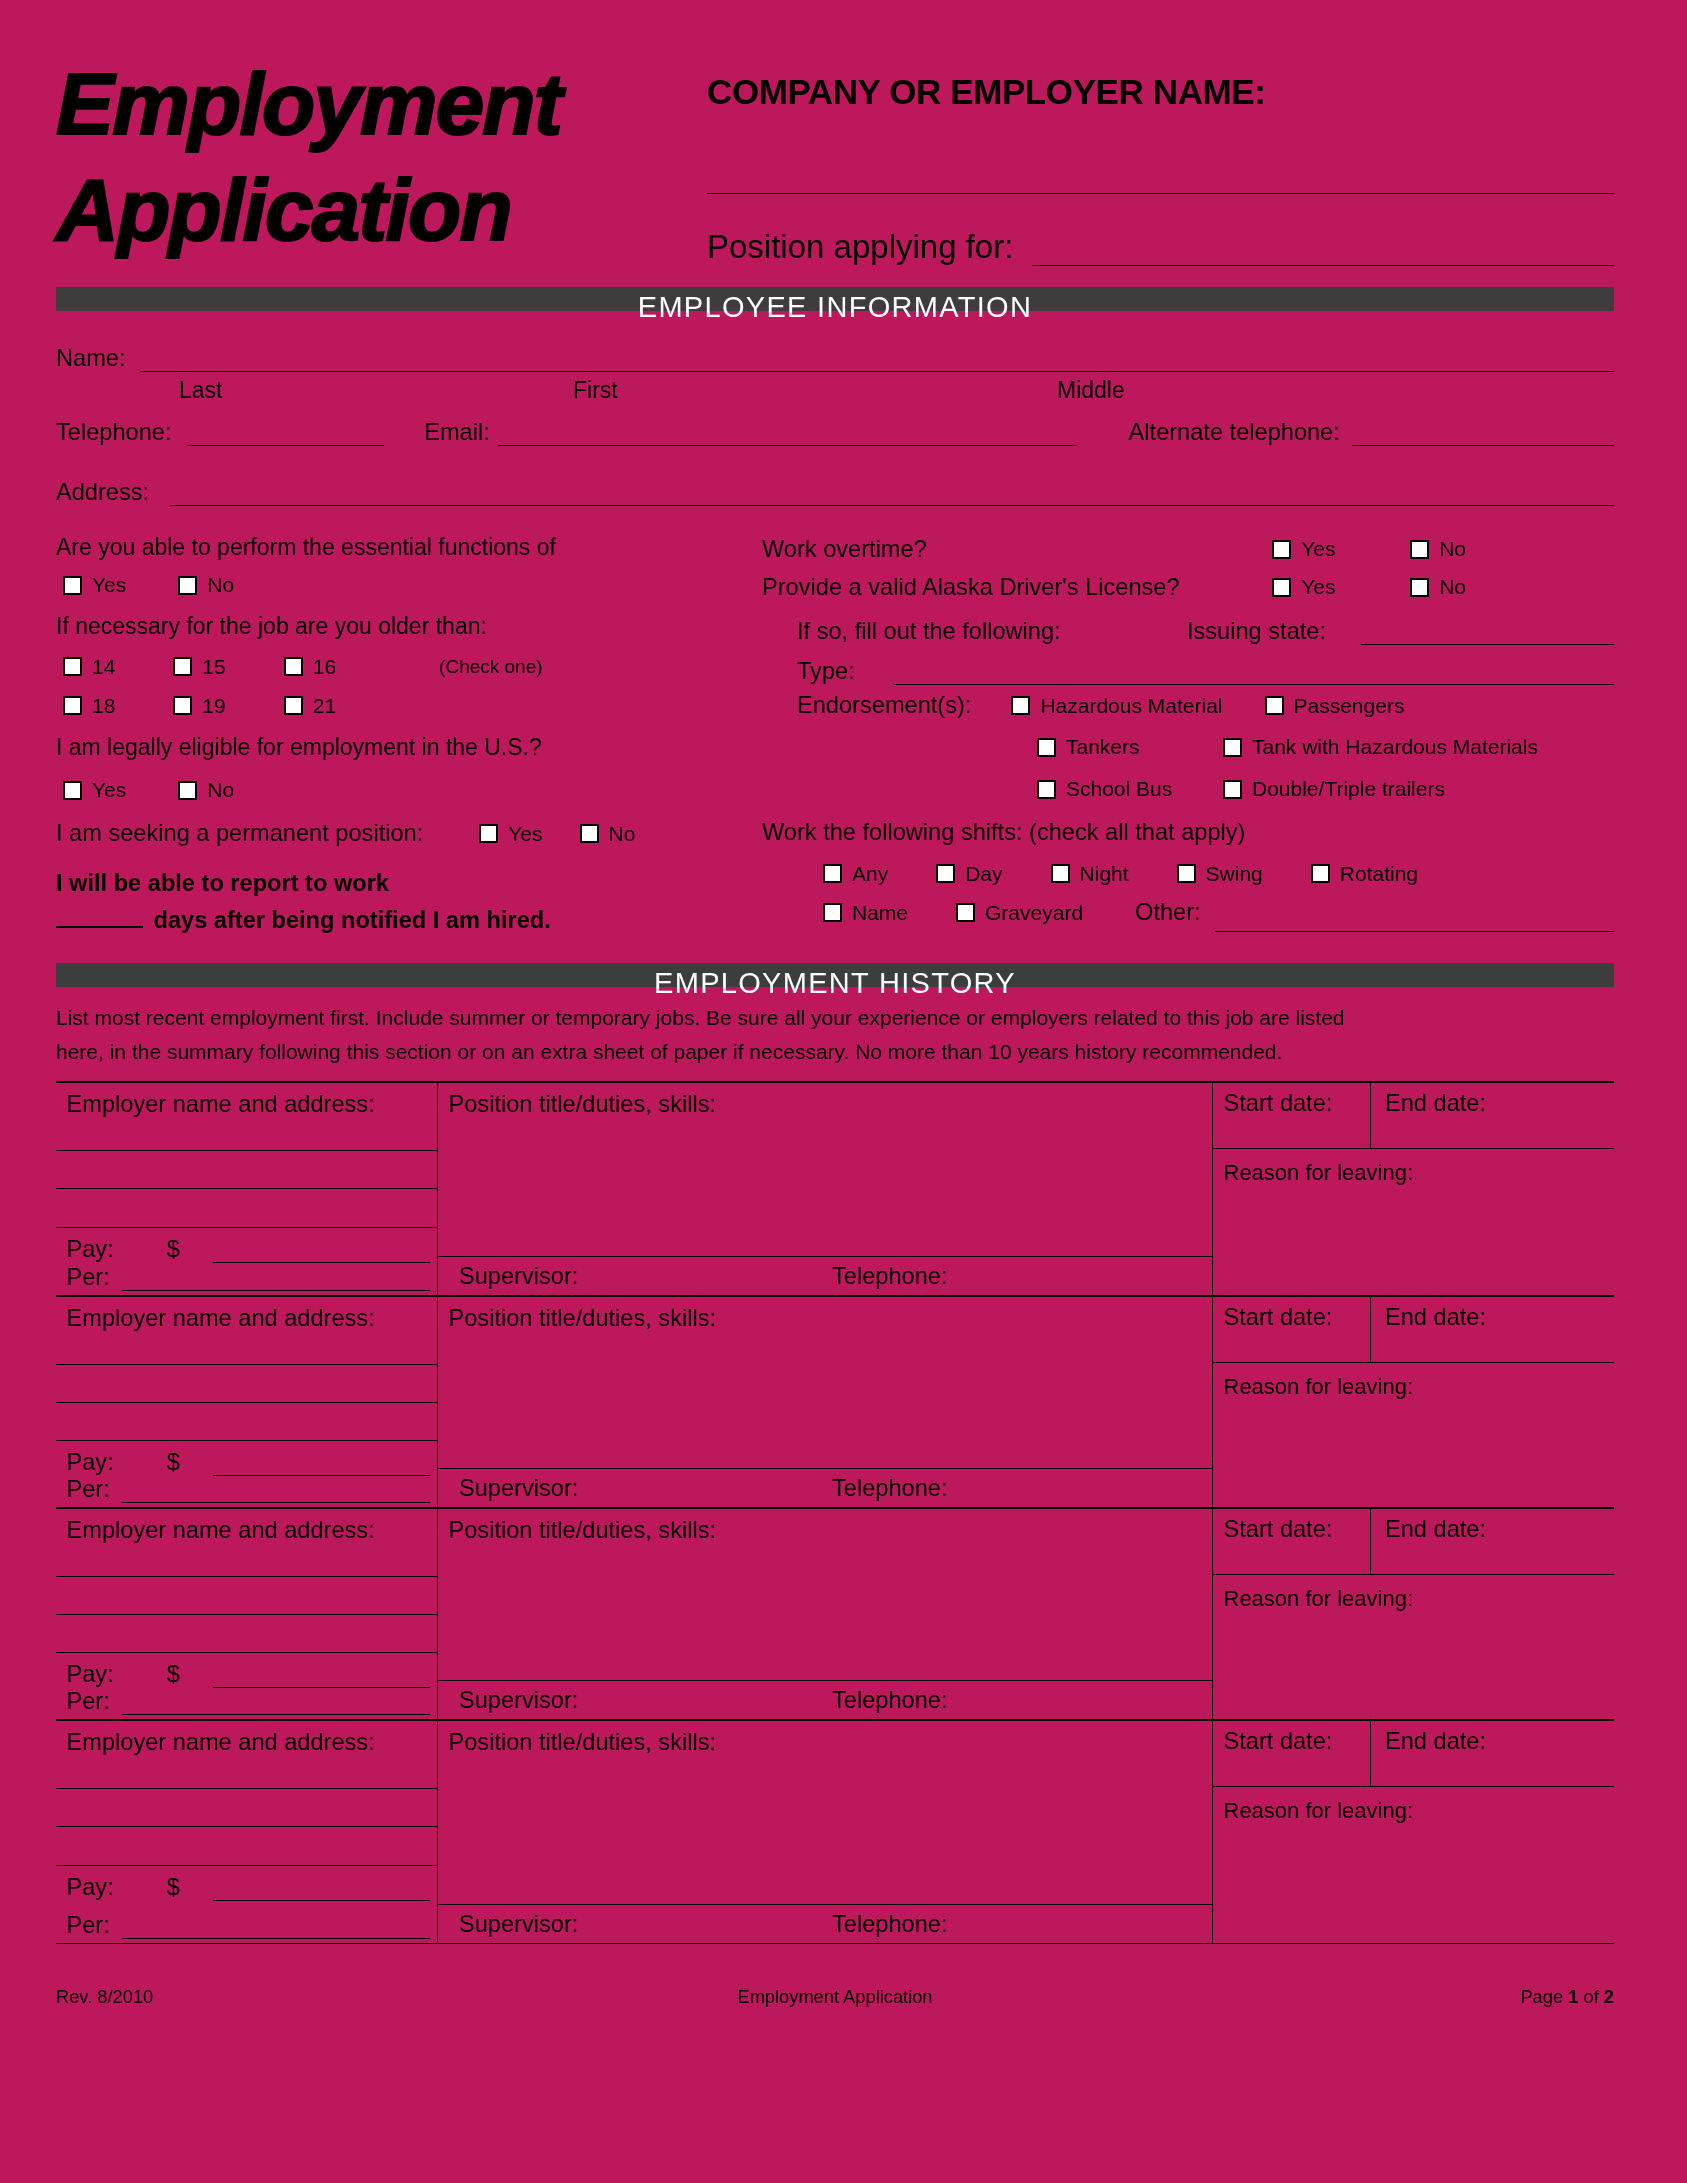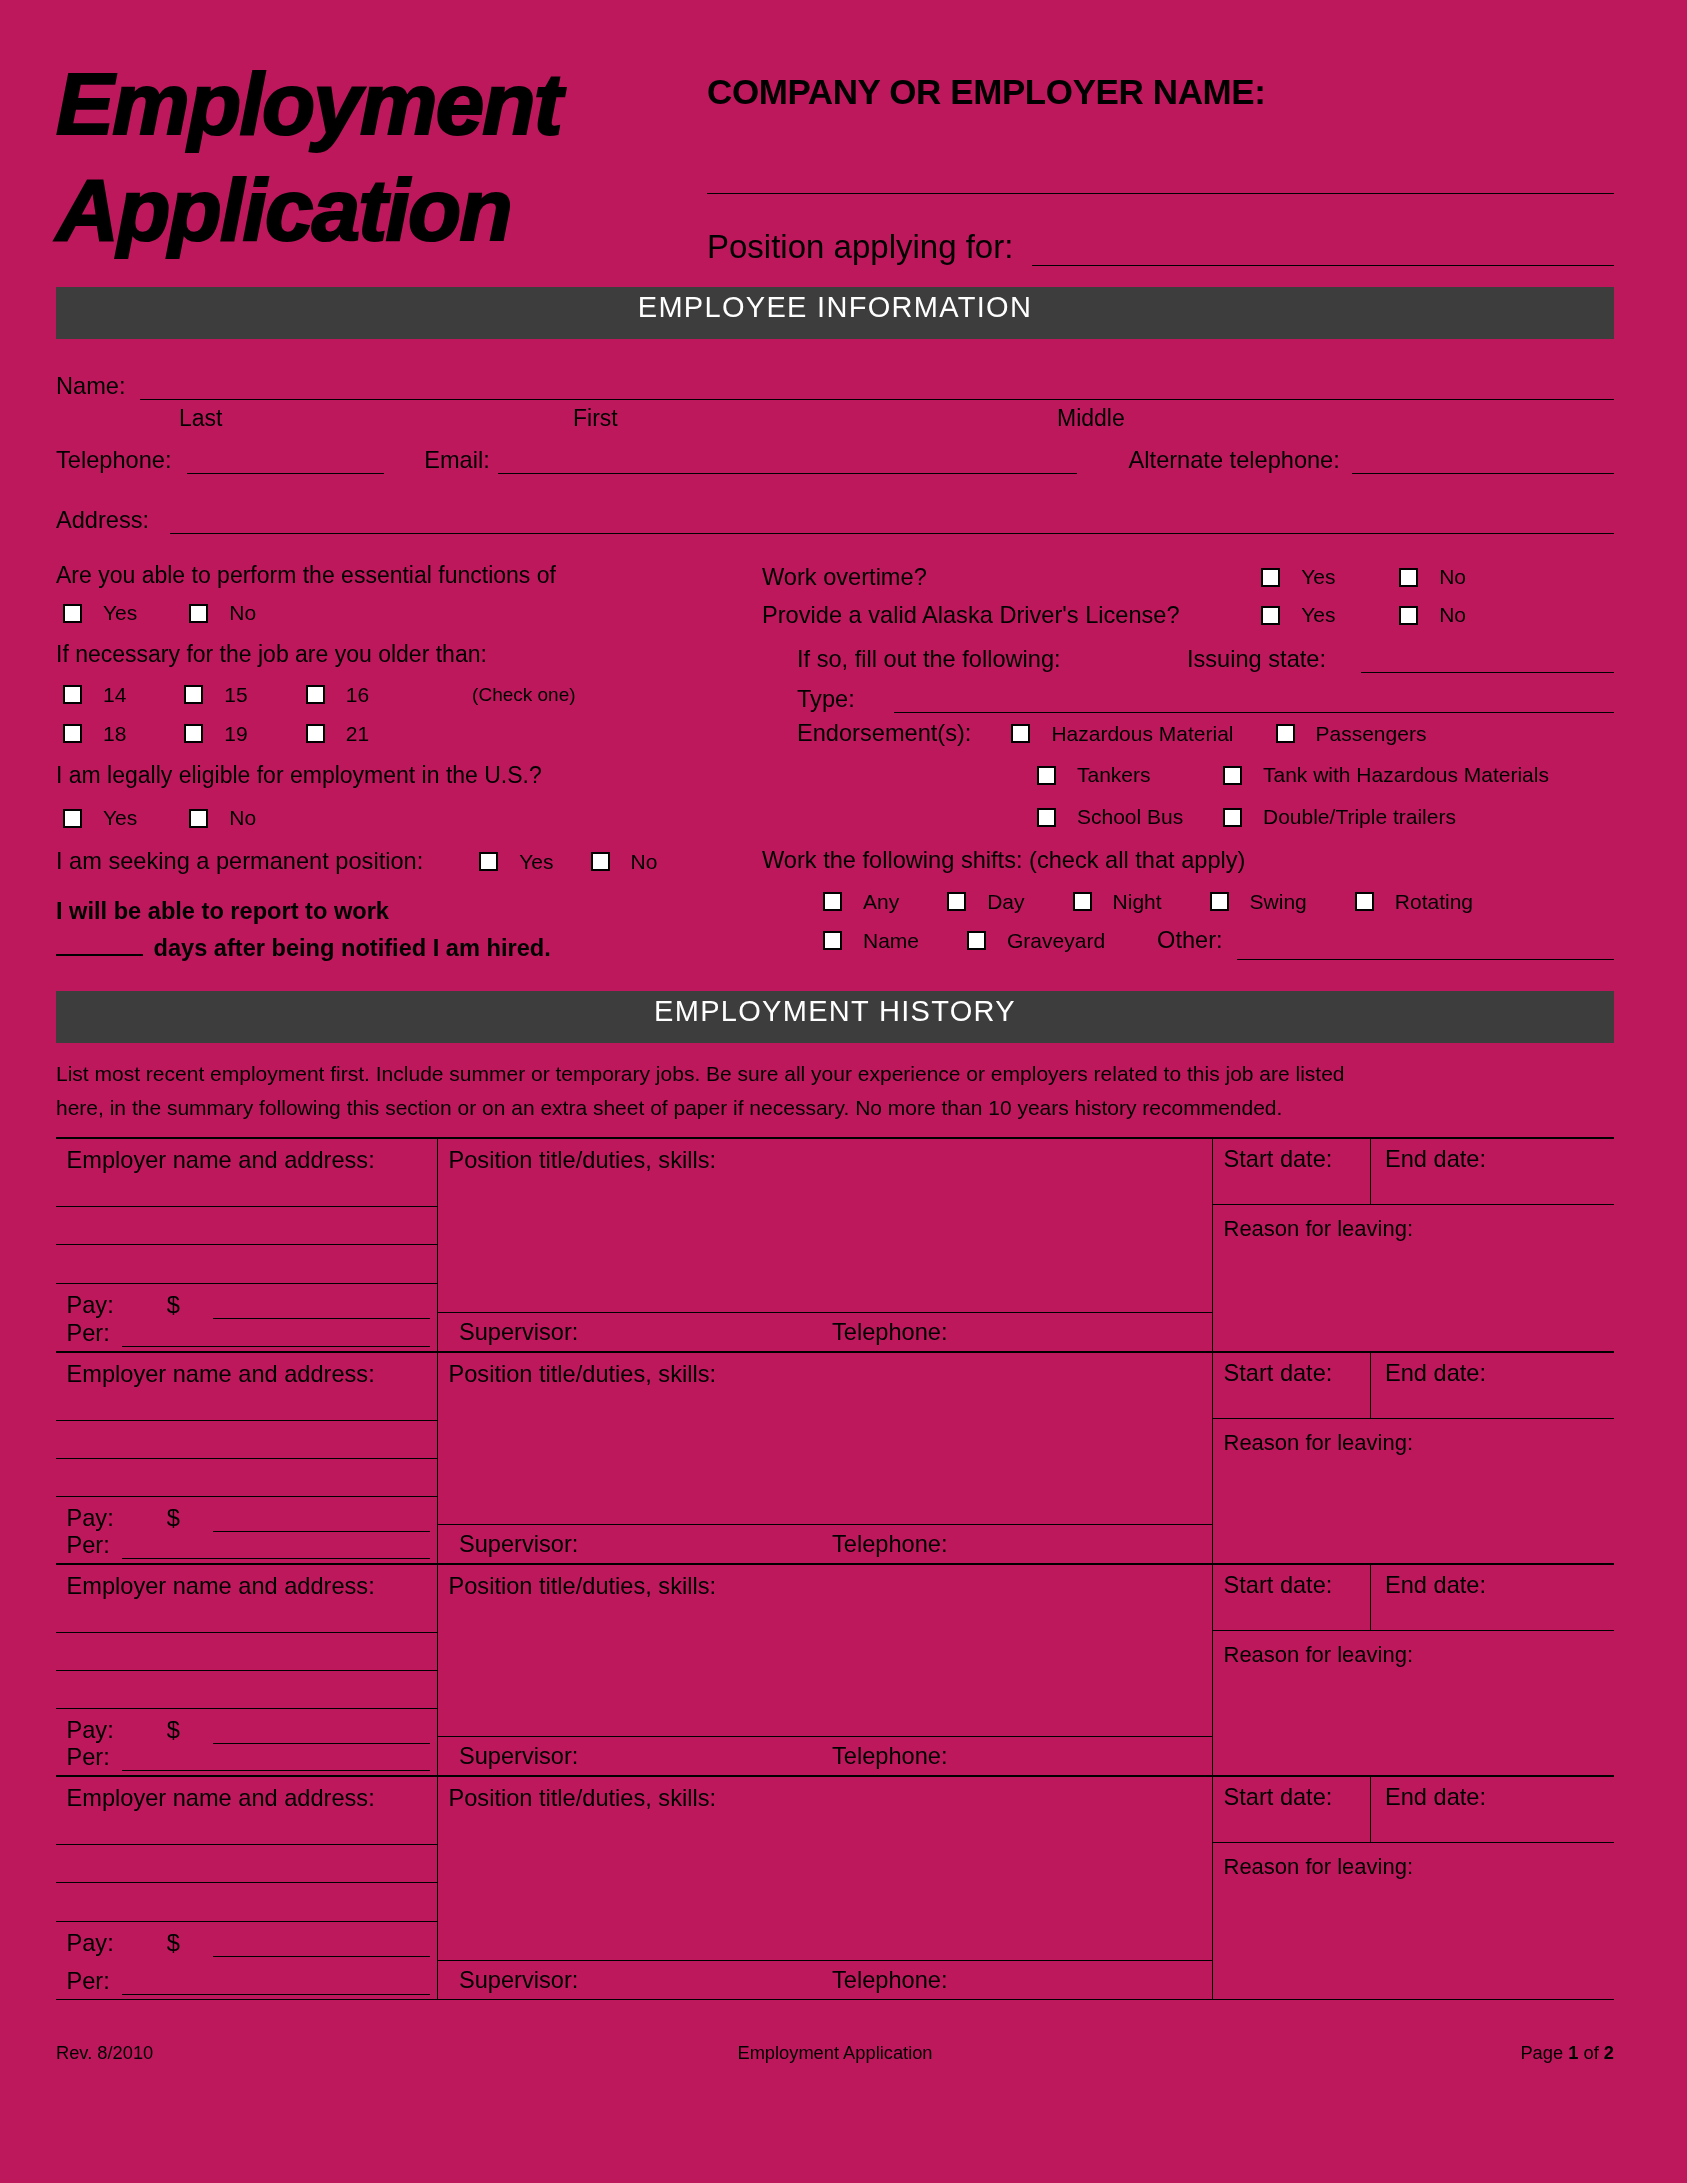--- a/index.html
+++ b/index.html
@@ -11,25 +11,25 @@
   .title-block { width:651px; flex:none; }
   .title-line { font-size:87px; font-weight:bold; font-style:italic; line-height:1.22; letter-spacing:-1.7px; -webkit-text-stroke:2.2px #000; }
   .company-block { flex:1; padding-top:21px; }
   .company-label { font-size:35px; font-weight:bold; letter-spacing:-0.4px; }
   .company-line { height:82px; border-bottom:1.7px solid #000; }
   .position-row { display:flex; align-items:flex-end; font-size:33px; margin-top:21px; height:51px; }
   .position-row .wl { flex:1; margin-left:19px; height:42px; }
 
   .wl { border-bottom:1.7px solid #000; }
 
-  .section-bar { background:#3d3d3d; color:#fff; height:52px; line-height:40px; text-align:center; font-size:29px; letter-spacing:1.3px; }
+  .section-bar { background:#3d3d3d; color:#fff; height:24px; line-height:40px; text-align:center; font-size:29px; letter-spacing:1.3px; }
 
   .frow { display:flex; align-items:flex-end; font-size:23.6px; }
   .cb { width:19px; height:19px; border:2.6px solid #000; background:#fff; flex:none; display:inline-block; }
-  .cb-item { display:inline-flex; align-items:center; gap:21px; font-size:21px; white-space:nowrap; }
+  .cb-item { display:inline-flex; align-items:center; gap:10px; font-size:21px; white-space:nowrap; }
 
   
   .name-row { margin-top:26px; height:35px; }
   .name-row .wl { flex:1; margin-left:14px; height:31px; }
   .sublabels { position:relative; height:37px; font-size:23px; }
   .sublabels span { position:absolute; top:5.2px; }
   .sub-last { left:123px; } .sub-first { left:517px; } .sub-middle { left:1001px; }
   .tel-row { height:37px; }
   .wl-tel { width:197px; margin-left:15.7px; height:30px; }
   .lbl-email { margin-left:40px; }

